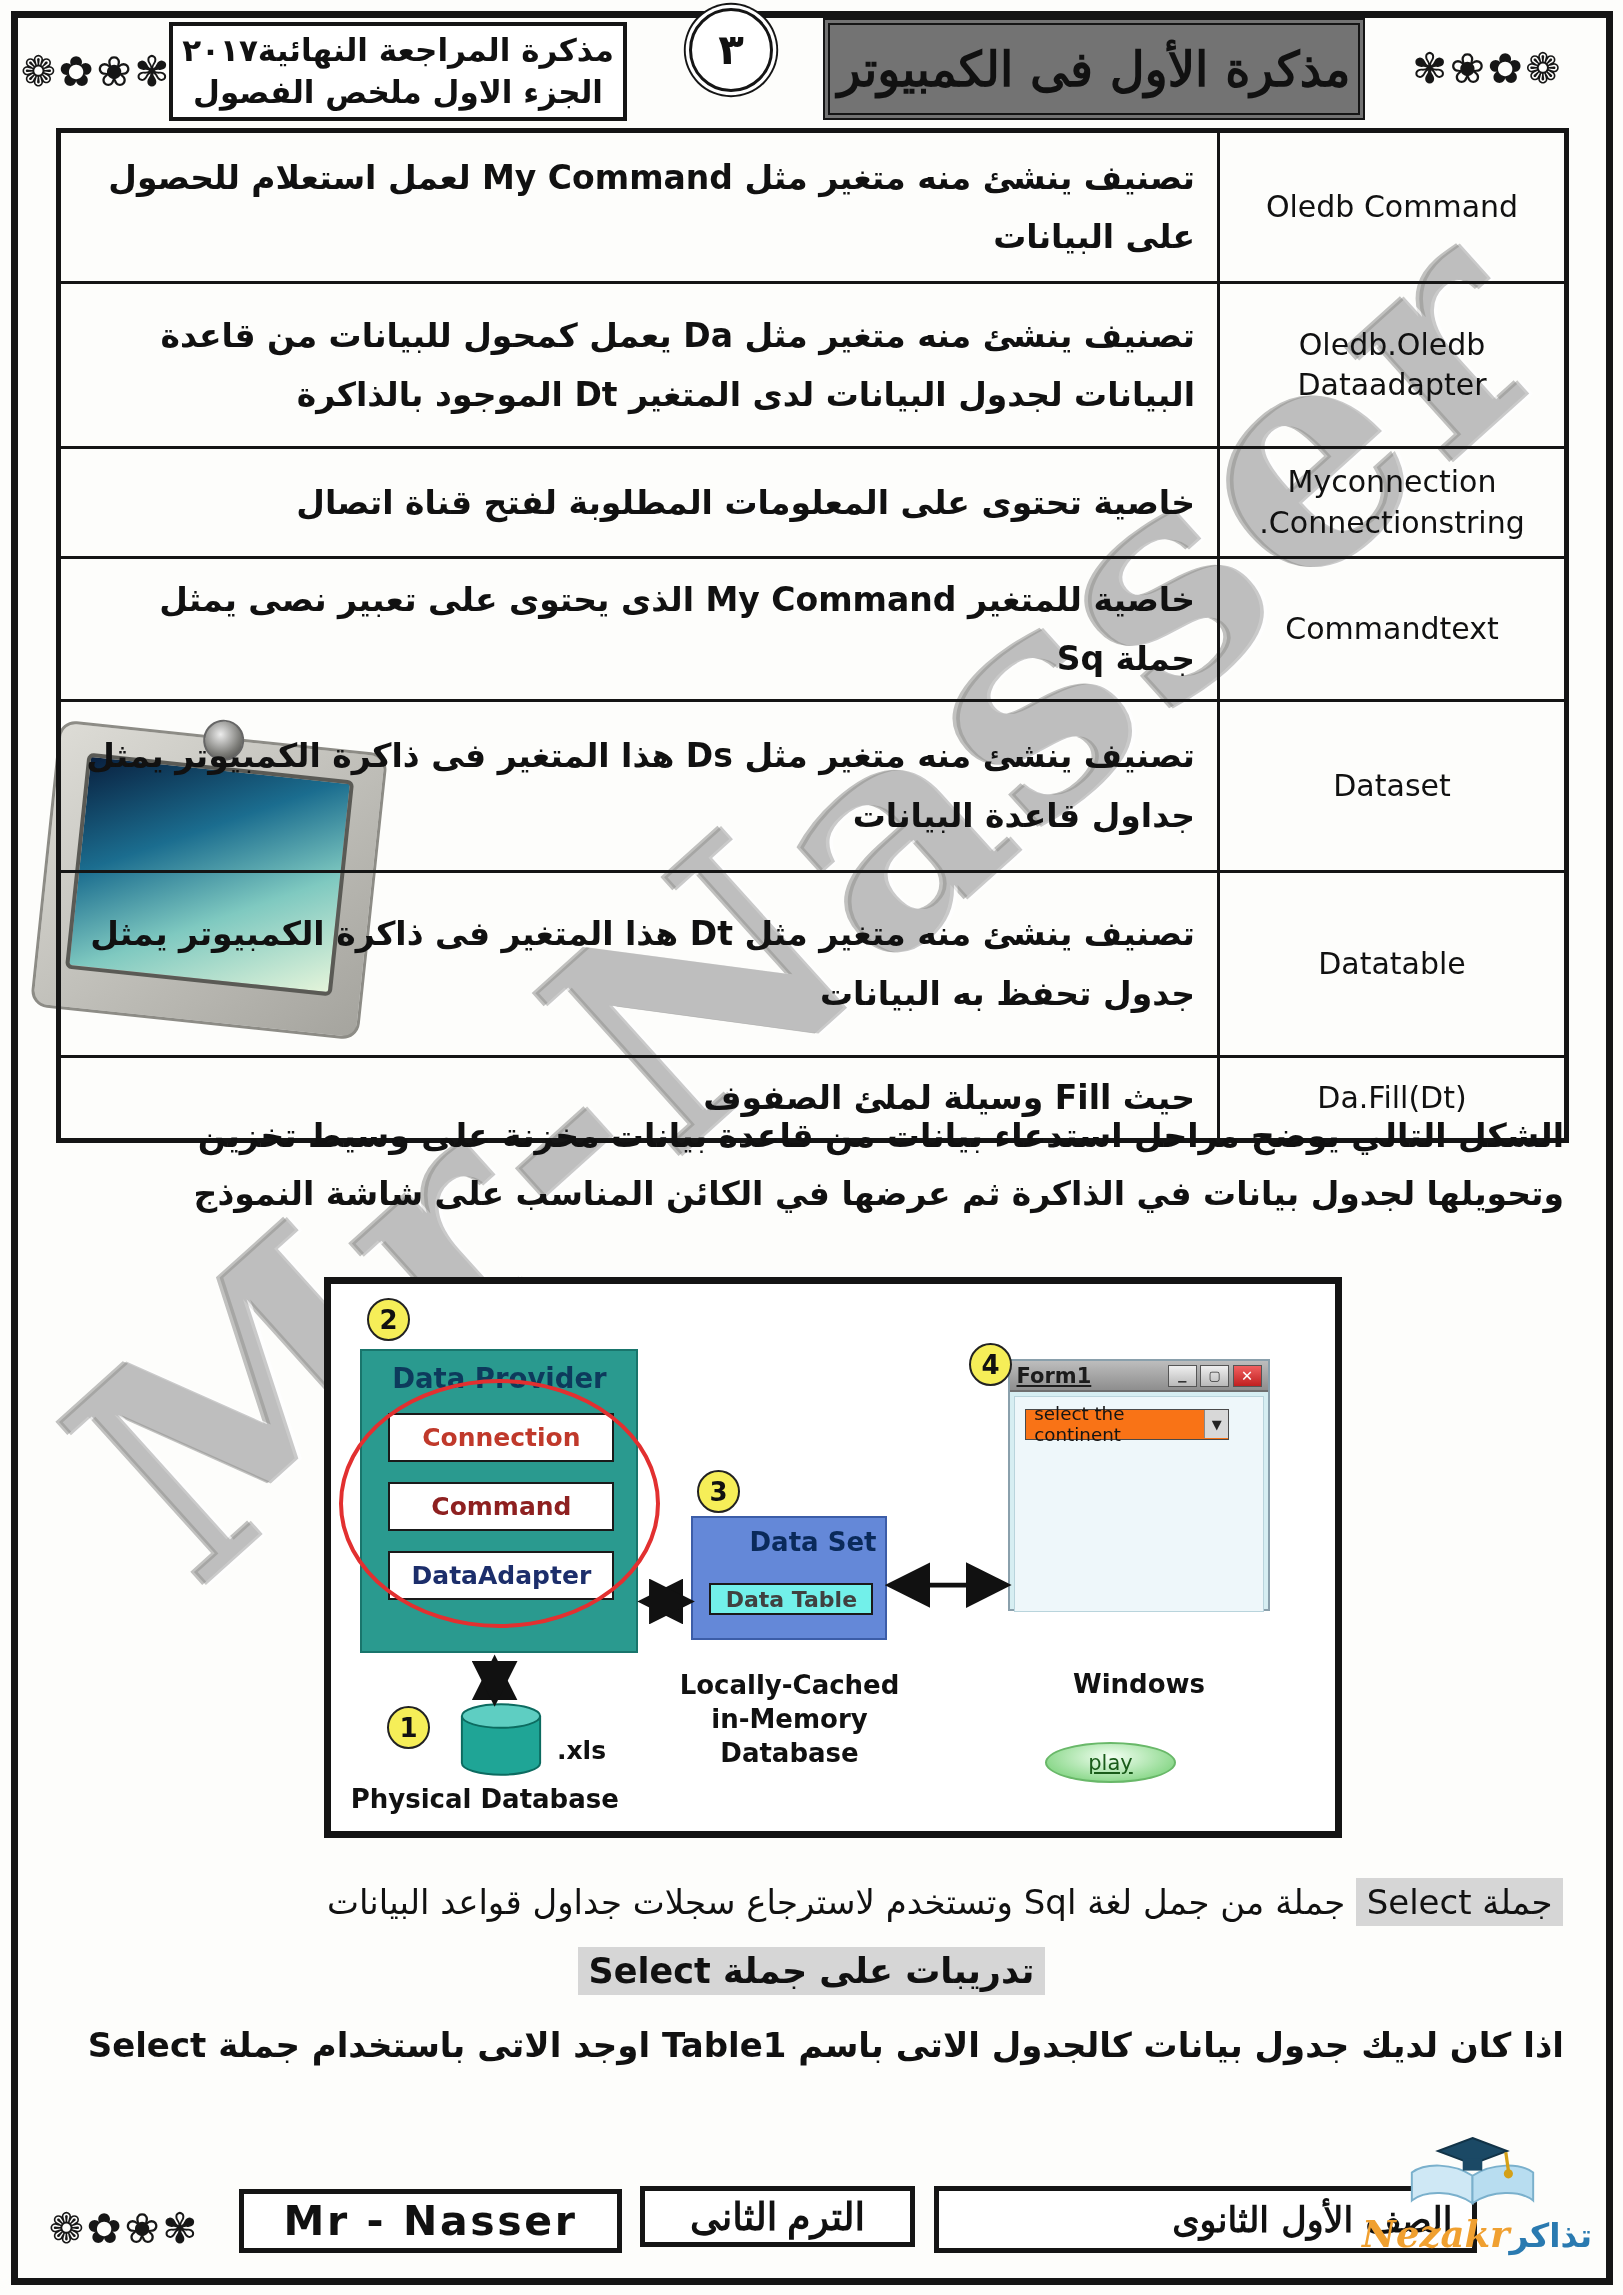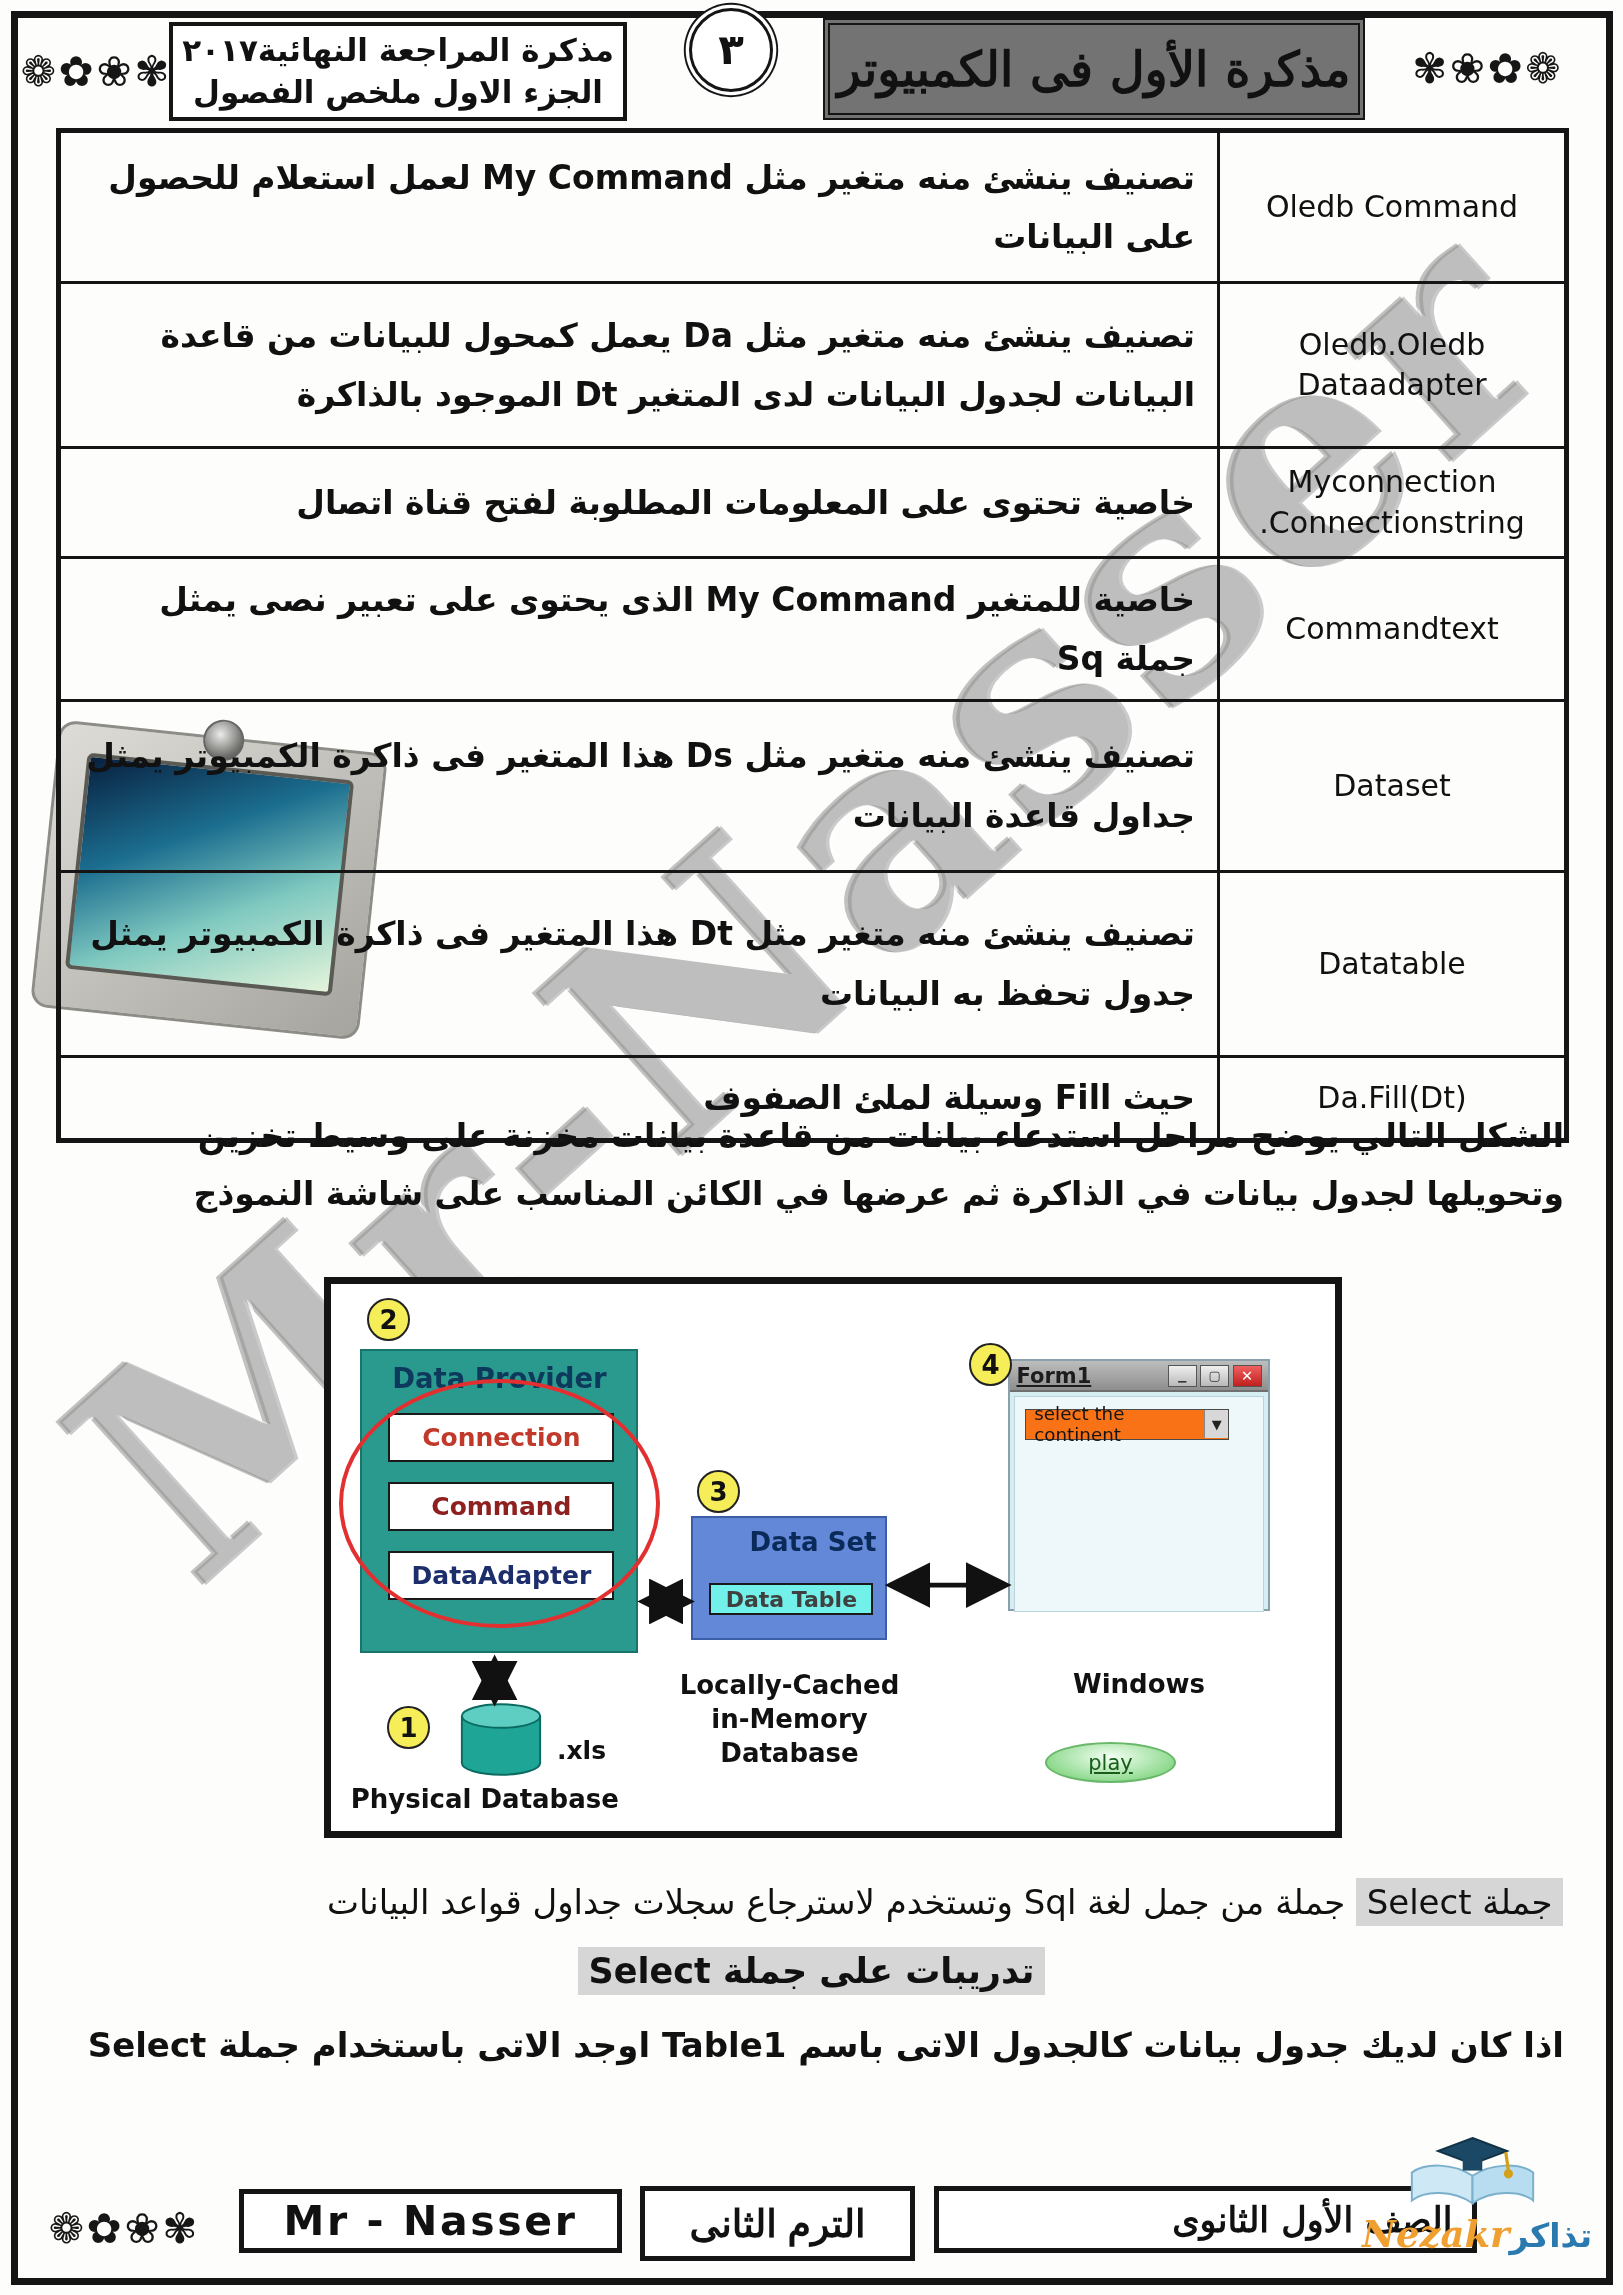--- a/index.html
+++ b/index.html
@@ -129,21 +129,21 @@
   .hl { background:#d6d6d6; padding:3.9px 10.5px; }
   .training-line { position:absolute; left:0; top:1951px; width:1623px; text-align:center; z-index:2; direction:rtl; }
   .training-line .hl { font-size:35px; font-weight:bold; }
   .exercise-line { position:absolute; left:62px; top:2025px; width:1502px; z-index:2;
     direction:rtl; text-align:right; font-size:34px; font-weight:bold; }
 
   
   .footer-box { position:absolute; z-index:3; border:5.2px solid #151515; background:#fff;
     display:flex; align-items:center; justify-content:center; font-weight:bold; }
   .fb-author { left:239px; top:2189px; width:383px; height:64px; font-size:41px; letter-spacing:2.6px; }
-  .fb-term { left:640px; top:2186px; width:275px; height:75px; font-size:38px; direction:rtl; font-family:Liberation Sans, sans-serif; }
+  .fb-term { left:640px; top:2186px; width:275px; height:61px; font-size:38px; direction:rtl; font-family:Liberation Serif, serif; }
   .fb-grade { left:934px; top:2186px; width:543px; height:67px; font-size:35px; direction:rtl; justify-content:flex-start; padding-right:19.6px; font-family:"DejaVu Serif", serif; }
 
   .logo { position:absolute; left:1348px; top:2135px; width:249px; height:141px; z-index:4; text-align:center; background:transparent; }
   .logo-text { display:flex; align-items:baseline; justify-content:center; margin-top:-3.9px; }
   .logo-en { font-size:37px; font-style:italic; color:#f0a030; font-family:"DejaVu Serif", serif; font-weight:bold; }
   .logo-ar { font-size:33px; font-weight:bold; color:#2a7ab0; margin-right:-9.2px; direction:rtl; }
 </style>
 </head>
 <body>
 

